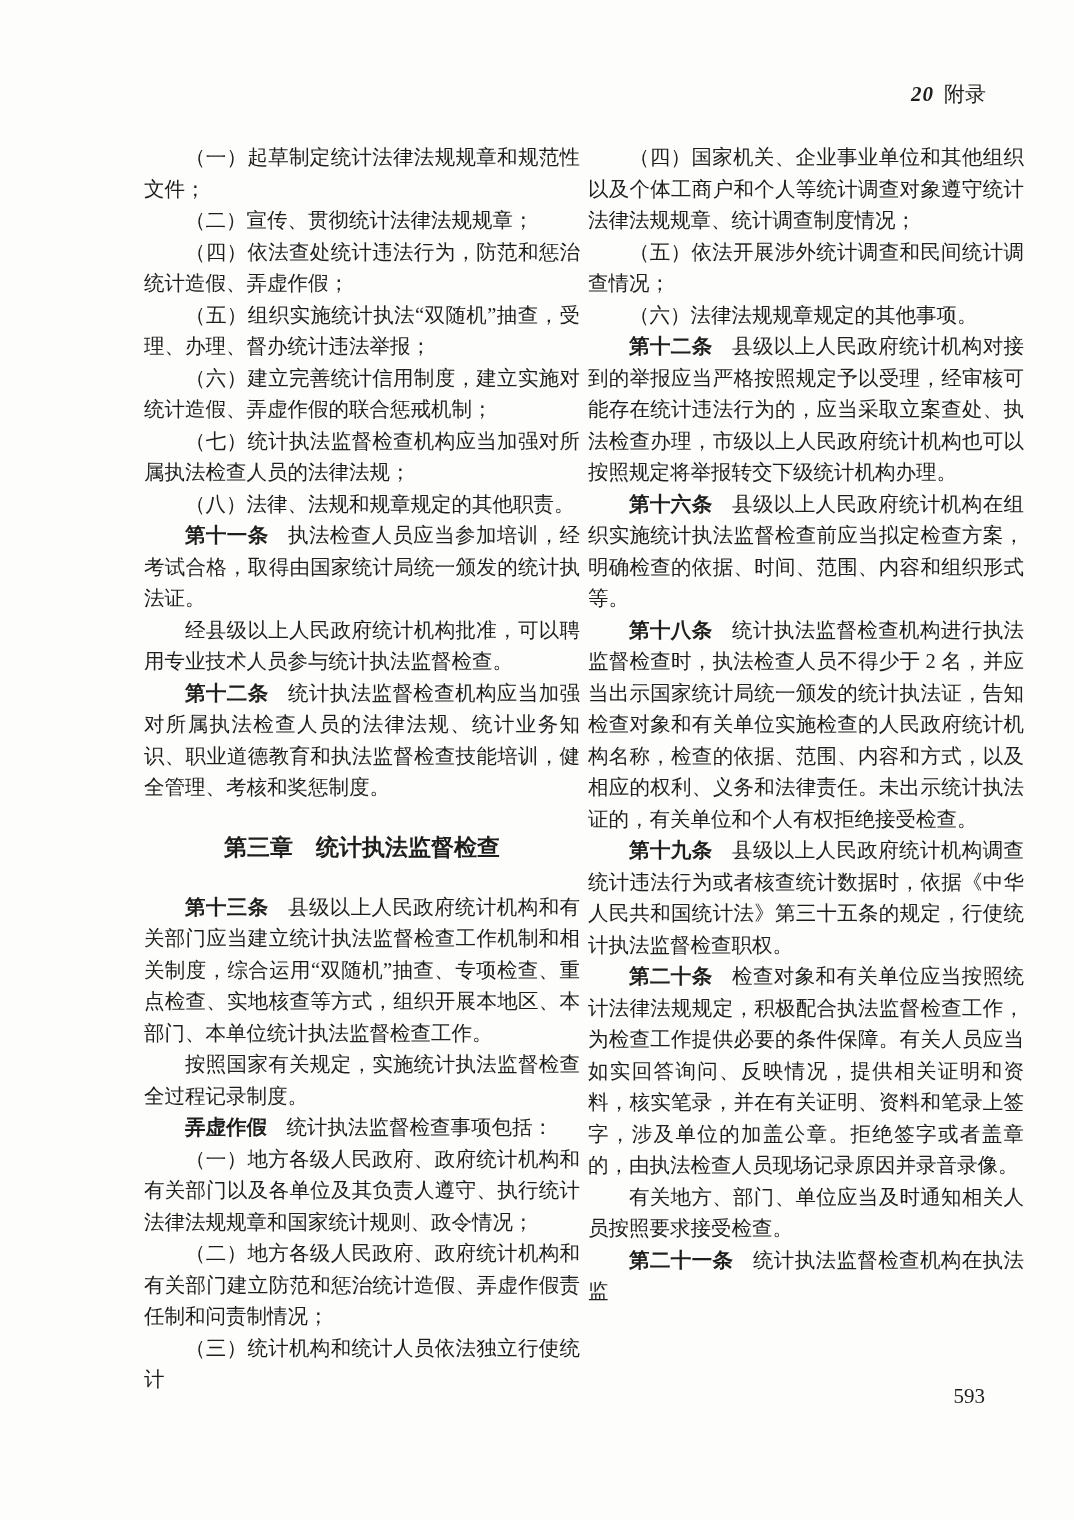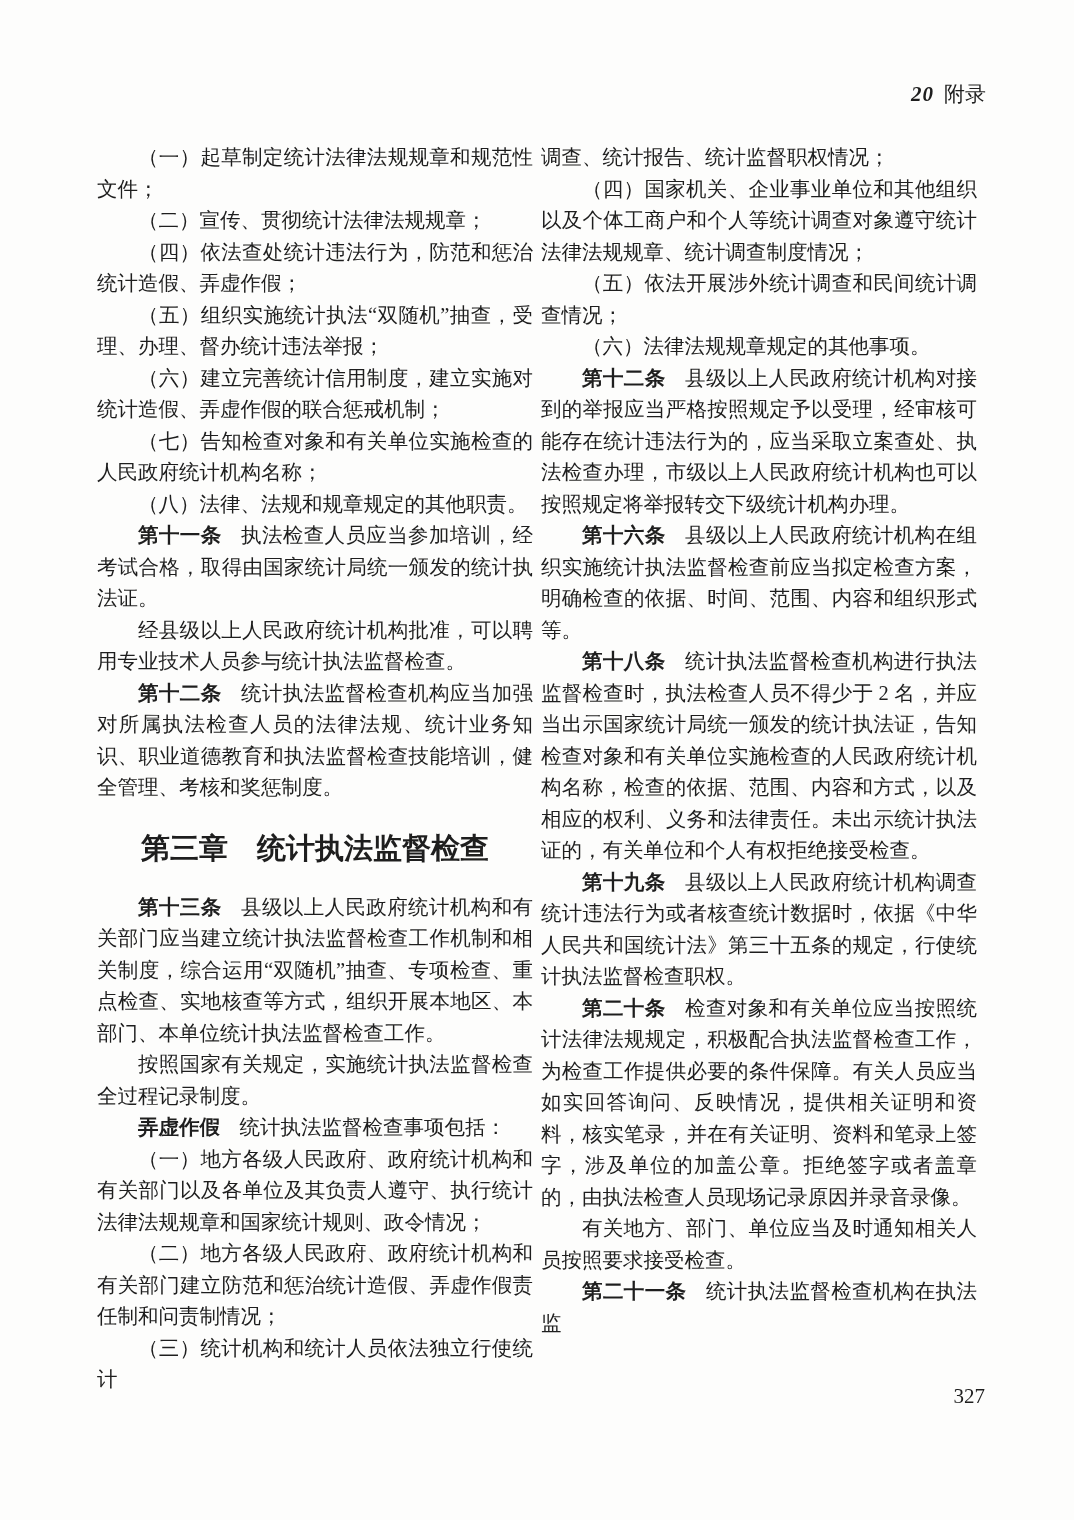--- a/index.html
+++ b/index.html
@@ -4,21 +4,21 @@
 <style>
   html, body { margin: 0; padding: 0; }
   body {
     width: 1074px; height: 1520px;
     background: #fdfdfc;
     position: relative;
     font-family: "Liberation Serif", "DejaVu Serif", serif;
     color: #1e1e1e;
     overflow: hidden;
   }
-  .page { position: absolute; inset: 0; }
+  .page { position: absolute; inset: 0; margin-left: 47px; }
 
   
   .running-header {
     position: absolute;
     top: 82px; right: 88px;
     font-size: 21px; line-height: 24px;
     white-space: nowrap;
   }
   .running-header .chapter-num {
     font-weight: bold; font-style: italic;
@@ -42,21 +42,21 @@
     line-height: 31.5px;
     text-align: justify;
     text-indent: 2em;
     word-break: break-all;
   }
   .para.no-indent { text-indent: 0; }
   .article-label { font-weight: bold; margin-right: 0.95em; }
 
   .chapter-heading {
     margin: 28px 0;
-    font-size: 29px;
+    font-size: 23px;
     line-height: 32px;
     font-weight: bold;
     text-align: center;
     text-indent: 0;
   }
 
   
   .page-number {
     position: absolute;
     top: 1384px; right: 89px;
@@ -72,43 +72,42 @@
     <span class="chapter-num">20</span><span>附录</span>
   </div>
 
   <div class="columns">
     <div class="col">
         <p class="para">（一）起草制定统计法律法规规章和规范性文件；</p>
         <p class="para">（二）宣传、贯彻统计法律法规规章；</p>
         <p class="para">（四）依法查处统计违法行为，防范和惩治统计造假、弄虚作假；</p>
         <p class="para">（五）组织实施统计执法“双随机”抽查，受理、办理、督办统计违法举报；</p>
         <p class="para">（六）建立完善统计信用制度，建立实施对统计造假、弄虚作假的联合惩戒机制；</p>
-        <p class="para">（七）告知检查对象和有关单位实施检查的人民政府统计机构名称；</p>
+        <p class="para">（七）统计执法监督检查机构应当加强对所属执法检查人员的法律法规；</p>
         <p class="para">（八）法律、法规和规章规定的其他职责。</p>
         <p class="para"><b class="article-label">第十一条</b>执法检查人员应当参加培训，经考试合格，取得由国家统计局统一颁发的统计执法证。</p>
         <p class="para">经县级以上人民政府统计机构批准，可以聘用专业技术人员参与统计执法监督检查。</p>
         <p class="para"><b class="article-label">第十二条</b>统计执法监督检查机构应当加强对所属执法检查人员的法律法规、统计业务知识、职业道德教育和执法监督检查技能培训，健全管理、考核和奖惩制度。</p>
         <h2 class="chapter-heading">第三章　统计执法监督检查</h2>
         <p class="para"><b class="article-label">第十三条</b>县级以上人民政府统计机构和有关部门应当建立统计执法监督检查工作机制和相关制度，综合运用“双随机”抽查、专项检查、重点检查、实地核查等方式，组织开展本地区、本部门、本单位统计执法监督检查工作。</p>
         <p class="para">按照国家有关规定，实施统计执法监督检查全过程记录制度。</p>
         <p class="para"><b class="article-label">弄虚作假</b>统计执法监督检查事项包括：</p>
         <p class="para">（一）地方各级人民政府、政府统计机构和有关部门以及各单位及其负责人遵守、执行统计法律法规规章和国家统计规则、政令情况；</p>
         <p class="para">（二）地方各级人民政府、政府统计机构和有关部门建立防范和惩治统计造假、弄虚作假责任制和问责制情况；</p>
         <p class="para">（三）统计机构和统计人员依法独立行使统计</p>
       </div>
     <div class="col">
-        <p class="para no-indent">调查、统计报告、统计监督职权情况；</p>
         <p class="para">（四）国家机关、企业事业单位和其他组织以及个体工商户和个人等统计调查对象遵守统计法律法规规章、统计调查制度情况；</p>
         <p class="para">（五）依法开展涉外统计调查和民间统计调查情况；</p>
         <p class="para">（六）法律法规规章规定的其他事项。</p>
         <p class="para"><b class="article-label">第十二条</b>县级以上人民政府统计机构对接到的举报应当严格按照规定予以受理，经审核可能存在统计违法行为的，应当采取立案查处、执法检查办理，市级以上人民政府统计机构也可以按照规定将举报转交下级统计机构办理。</p>
         <p class="para"><b class="article-label">第十六条</b>县级以上人民政府统计机构在组织实施统计执法监督检查前应当拟定检查方案，明确检查的依据、时间、范围、内容和组织形式等。</p>
         <p class="para"><b class="article-label">第十八条</b>统计执法监督检查机构进行执法监督检查时，执法检查人员不得少于 2 名，并应当出示国家统计局统一颁发的统计执法证，告知检查对象和有关单位实施检查的人民政府统计机构名称，检查的依据、范围、内容和方式，以及相应的权利、义务和法律责任。未出示统计执法证的，有关单位和个人有权拒绝接受检查。</p>
         <p class="para"><b class="article-label">第十九条</b>县级以上人民政府统计机构调查统计违法行为或者核查统计数据时，依据《中华人民共和国统计法》第三十五条的规定，行使统计执法监督检查职权。</p>
         <p class="para"><b class="article-label">第二十条</b>检查对象和有关单位应当按照统计法律法规规定，积极配合执法监督检查工作，为检查工作提供必要的条件保障。有关人员应当如实回答询问、反映情况，提供相关证明和资料，核实笔录，并在有关证明、资料和笔录上签字，涉及单位的加盖公章。拒绝签字或者盖章的，由执法检查人员现场记录原因并录音录像。</p>
         <p class="para">有关地方、部门、单位应当及时通知相关人员按照要求接受检查。</p>
         <p class="para"><b class="article-label">第二十一条</b>统计执法监督检查机构在执法监</p>
       </div>
   </div>
 
-  <div class="page-number">327</div>
+  <div class="page-number">593</div>
 
 </div>
 
 </body></html>

